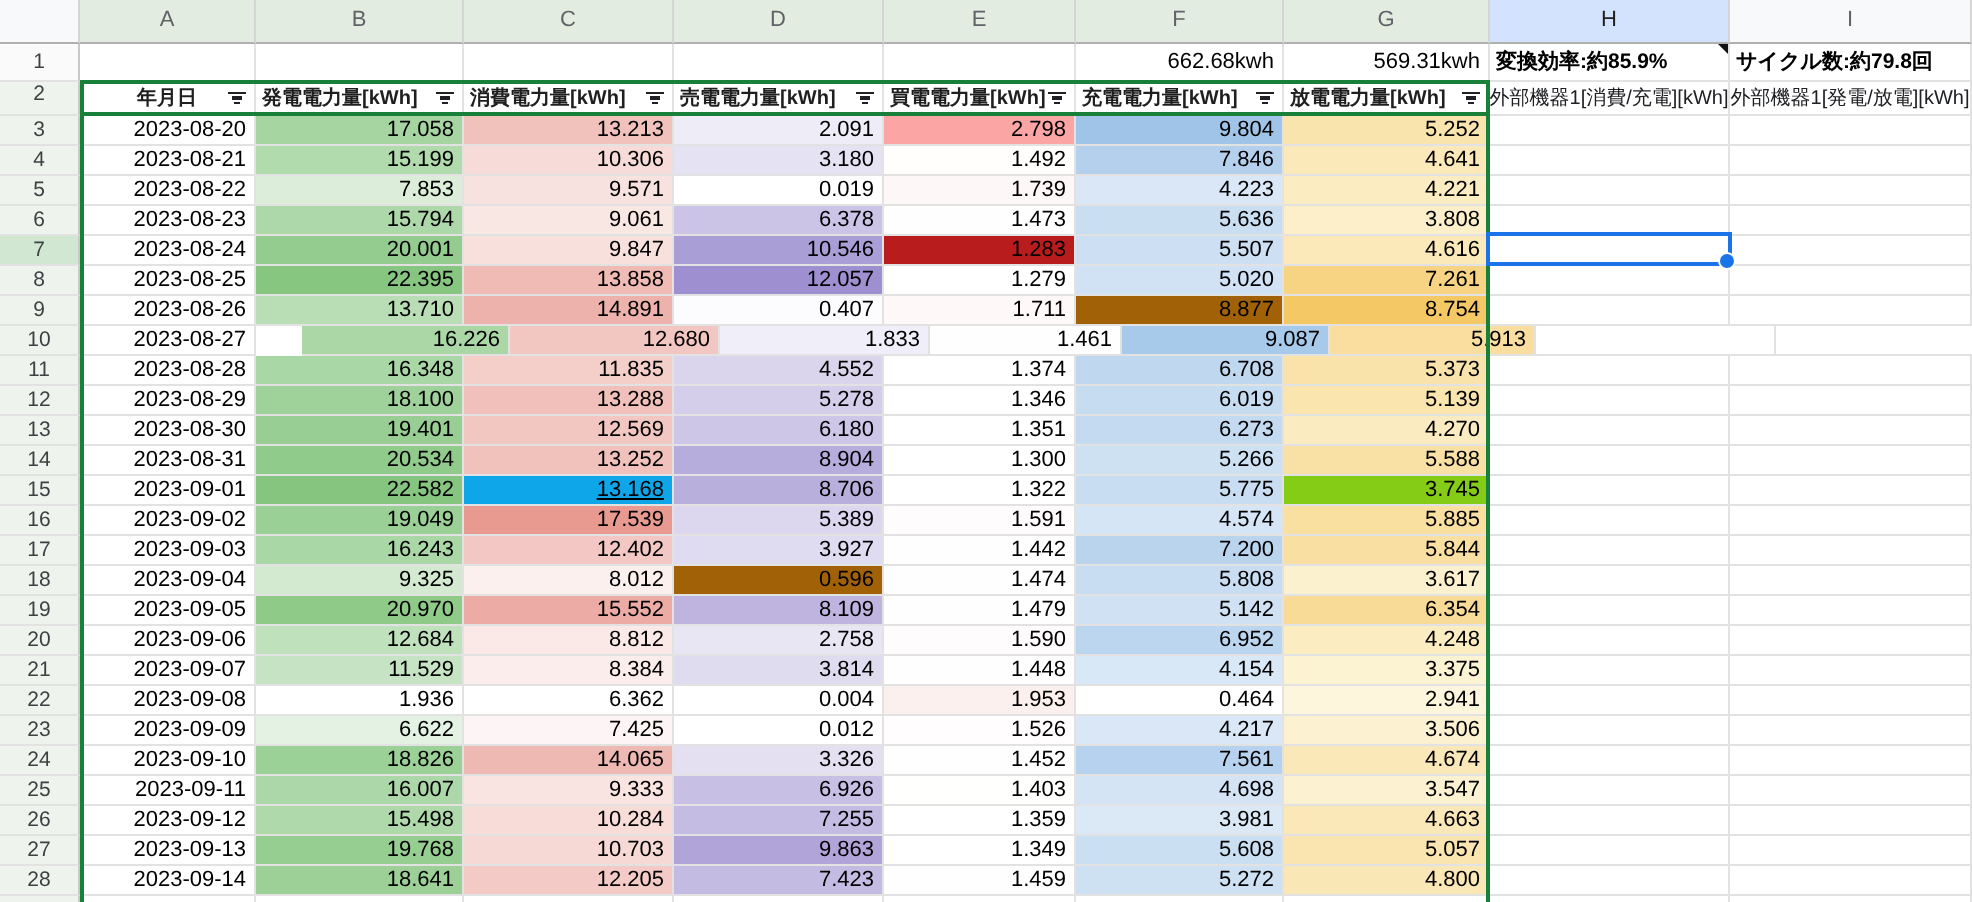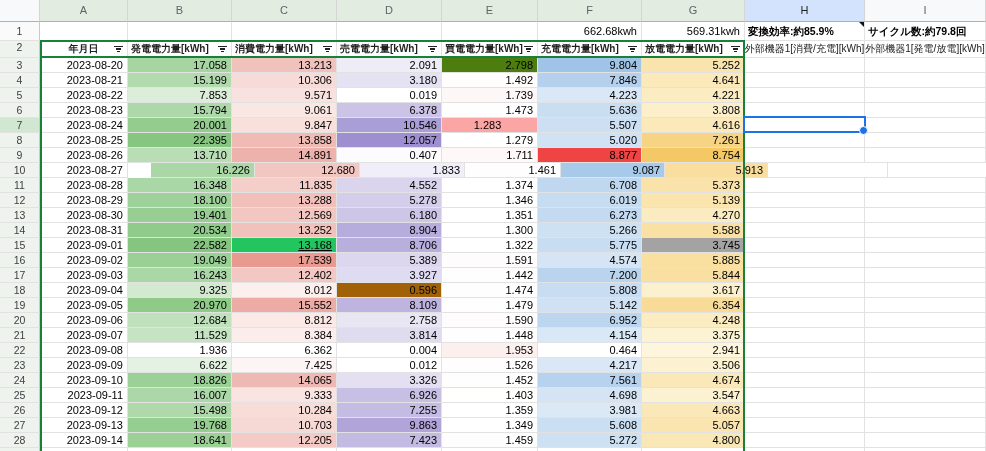--- a/index.html
+++ b/index.html
@@ -156,21 +156,21 @@
     <div class="cell w-i xhead">外部機器1[発電/放電][kWh]</div>
   </div>
 
   <div id="data-rows">
   <div class="hrow drow">
     <div class="cell rowhead w-rh tintrh">3</div>
     <div class="cell w-a num">2023-08-20</div>
     <div class="cell w-b num" style="background: rgb(166, 213, 161);">17.058</div>
     <div class="cell w-c num" style="background: rgb(241, 193, 188);">13.213</div>
     <div class="cell w-d num" style="background: rgb(238, 236, 247);">2.091</div>
-    <div class="cell w-e num" style="background: #4d7c0f;">2.798</div>
+    <div class="cell w-e num" style="background: #fca5a5;">2.798</div>
     <div class="cell w-f num" style="background: rgb(160, 196, 232);">9.804</div>
     <div class="cell w-g num" style="background: rgb(250, 228, 173);">5.252</div>
     <div class="cell w-h"></div>
     <div class="cell w-i"></div>
   </div>
 
   <div class="hrow drow">
     <div class="cell rowhead w-rh tintrh">4</div>
     <div class="cell w-a num">2023-08-21</div>
     <div class="cell w-b num" style="background: rgb(177, 218, 173);">15.199</div>
@@ -208,21 +208,21 @@
     <div class="cell w-h"></div>
     <div class="cell w-i"></div>
   </div>
 
   <div class="hrow drow">
     <div class="cell rowhead w-rh tintrh selrh">7</div>
     <div class="cell w-a num">2023-08-24</div>
     <div class="cell w-b num" style="background: rgb(148, 204, 143);">20.001</div>
     <div class="cell w-c num" style="background: rgb(248, 224, 221);">9.847</div>
     <div class="cell w-d num" style="background: rgb(170, 158, 214);">10.546</div>
-    <div class="cell w-e num" style="background: #fca5a5; text-align: center;">1.283</div>
+    <div class="cell w-e num" style="background: #b91c1c;">1.283</div>
     <div class="cell w-f num" style="background: rgb(204, 223, 243);">5.507</div>
     <div class="cell w-g num" style="background: rgb(251, 233, 186);">4.616</div>
     <div class="cell w-h"></div>
     <div class="cell w-i"></div>
   </div>
 
   <div class="hrow drow">
     <div class="cell rowhead w-rh tintrh">8</div>
     <div class="cell w-a num">2023-08-25</div>
     <div class="cell w-b num" style="background: rgb(134, 198, 128);">22.395</div>
@@ -235,21 +235,21 @@
     <div class="cell w-i"></div>
   </div>
 
   <div class="hrow drow">
     <div class="cell rowhead w-rh tintrh">9</div>
     <div class="cell w-a num">2023-08-26</div>
     <div class="cell w-b num" style="background: rgb(185, 222, 182);">13.710</div>
     <div class="cell w-c num" style="background: rgb(237, 178, 171);">14.891</div>
     <div class="cell w-d num" style="background: rgb(252, 251, 253);">0.407</div>
     <div class="cell w-e num" style="background: rgb(254, 249, 248);">1.711</div>
-    <div class="cell w-f num" style="background: #ef4444;">8.877</div>
+    <div class="cell w-f num" style="background: #a16207;">8.877</div>
     <div class="cell w-g num" style="background: rgb(245, 200, 102);">8.754</div>
     <div class="cell w-h"></div>
     <div class="cell w-i"></div>
   </div>
 
   <div class="hrow drow">
     <div class="cell rowhead w-rh tintrh">10</div>
     <div class="cell w-a num">2023-08-27</div>
     <div class="cell w-b num" style="background: rgb(171, 215, 166); margin-left: 23px;">16.226</div>
     <div class="cell w-c num" style="background: rgb(242, 198, 193);">12.680</div>
@@ -310,25 +310,25 @@
     <div class="cell w-f num" style="background: rgb(206, 225, 243);">5.266</div>
     <div class="cell w-g num" style="background: rgb(249, 225, 166);">5.588</div>
     <div class="cell w-h"></div>
     <div class="cell w-i"></div>
   </div>
 
   <div class="hrow drow">
     <div class="cell rowhead w-rh tintrh">15</div>
     <div class="cell w-a num">2023-09-01</div>
     <div class="cell w-b num" style="background: rgb(133, 197, 127);">22.582</div>
-    <div class="cell w-c num" style="background: #22c55e; text-decoration: underline;">13.168</div>
+    <div class="cell w-c num" style="background: #0ea5e9; text-decoration: underline;">13.168</div>
     <div class="cell w-d num" style="background: rgb(185, 175, 221);">8.706</div>
     <div class="cell w-e num" style="background: rgb(255, 255, 255);">1.322</div>
     <div class="cell w-f num" style="background: rgb(201, 221, 242);">5.775</div>
-    <div class="cell w-g num" style="background: #a3a3a3;">3.745</div>
+    <div class="cell w-g num" style="background: #84cc16;">3.745</div>
     <div class="cell w-h"></div>
     <div class="cell w-i"></div>
   </div>
 
   <div class="hrow drow">
     <div class="cell rowhead w-rh tintrh">16</div>
     <div class="cell w-a num">2023-09-02</div>
     <div class="cell w-b num" style="background: rgb(154, 207, 149);">19.049</div>
     <div class="cell w-c num" style="background: rgb(232, 154, 145);">17.539</div>
     <div class="cell w-d num" style="background: rgb(220, 214, 238);">5.389</div>

